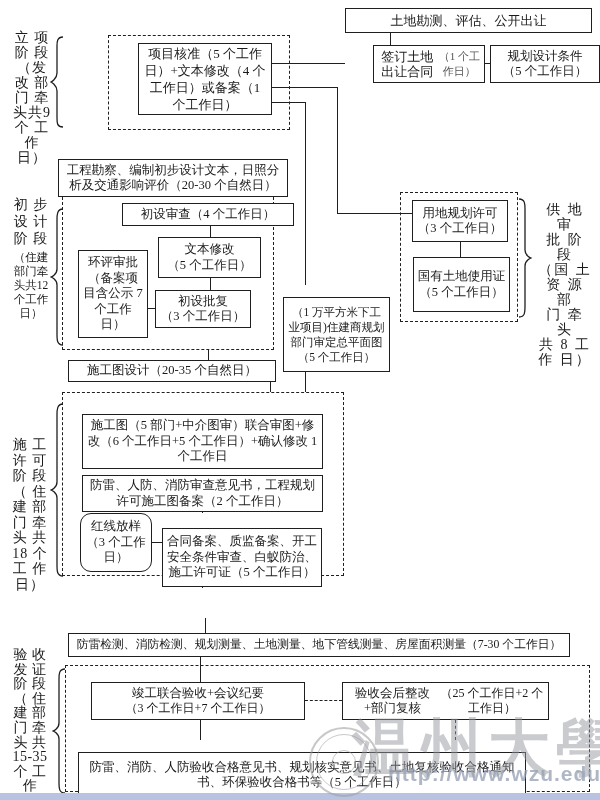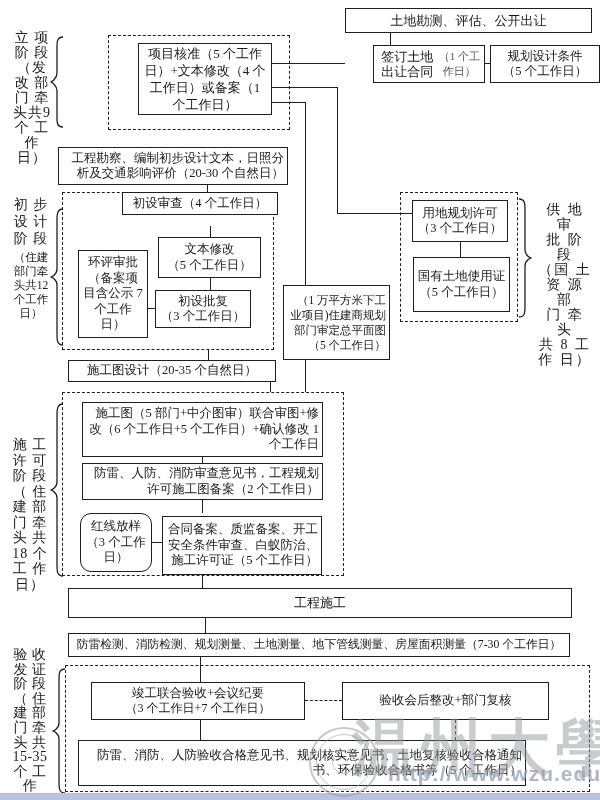--- a/index.html
+++ b/index.html
@@ -8,21 +8,21 @@
     font-family:"Liberation Serif","DejaVu Serif",serif;
     color:#1a1a1a;overflow:hidden;
   }
   .box{
     position:absolute;border:1px solid #1f1f1f;background:#fff;
     display:flex;align-items:center;justify-content:center;
     text-align:center;white-space:pre-line;
     font-size:12.5px;line-height:15.5px;box-sizing:border-box;
     padding:1px 3px;z-index:2;
   }
-  .box.left{justify-content:flex-start;text-align:right;align-items:center;}
+  .box.left{justify-content:flex-start;text-align:center;align-items:center;margin-top:12px;}
   .group{
     position:absolute;border:1px dashed #1f1f1f;background:transparent;
     box-sizing:border-box;z-index:1;
   }
   .vlabel{
     position:absolute;white-space:pre-line;text-align:center;
     font-size:14px;line-height:15px;z-index:2;letter-spacing:1px;
   }
   .hline,.vline{position:absolute;background:#1f1f1f;z-index:1;}
   .hline{height:1px;}
@@ -127,49 +127,49 @@
   <div class="box" style="left:345px;top:45px;width:112px;height:38px;flex-direction:row;margin-left:28px;">
     <span style="font-size:13px;">签订土地出让合同</span>
     <span class="sub">（1 个工作日）</span>
   </div>
 
   <div class="box" style="left:490px;top:45px;width:110px;height:38px;">规划设计条件
 （5 个工作日）</div>
 
   <div class="box left" style="left:58px;top:147px;width:230px;height:38px;">工程勘察、编制初步设计文本，日照分析及交通影响评价（20-30 个自然日）</div>
 
-  <div class="box" style="left:122px;top:192px;width:156px;height:23px;text-align:right;">初设审查（4 个工作日）</div>
+  <div class="box" style="left:122px;top:203px;width:172px;height:23px;text-align:right;">初设审查（4 个工作日）</div>
   <div class="box" style="left:158px;top:237px;width:103px;height:41px;">文本修改
 （5 个工作日）</div>
   <div class="box" style="left:78px;top:250px;width:70px;height:88px;">环评审批（备案项目含公示 7 个工作日）</div>
   <div class="box" style="left:155px;top:290px;width:96px;height:38px;">初设批复
 （3 个工作日）</div>
 
   <div class="box" style="left:412px;top:200px;width:96px;height:42px;">用地规划许可
 （3 个工作日）</div>
   <div class="box" style="left:413px;top:257px;width:97px;height:55px;">国有土地使用证（5 个工作日）</div>
 
   <div class="box left" style="left:283px;top:285px;width:107px;height:75px;font-size:11.5px;line-height:15px;">（1 万平方米下工业项目)住建商规划部门审定总平面图（5 个工作日）</div>
 
   <div class="box" style="left:68px;top:360px;width:208px;height:22px;">施工图设计（20-35 个自然日）</div>
 
   <div class="box left" style="left:82px;top:402px;width:241px;height:55px;">施工图（5 部门+中介图审）联合审图+修改（6 个工作日+5 个工作日）+确认修改 1 个工作日</div>
   <div class="box left" style="left:82px;top:463px;width:241px;height:37px;">防雷、人防、消防审查意见书，工程规划许可施工图备案（2 个工作日）</div>
   <div class="box" style="left:80px;top:513px;width:72px;height:59px;border-radius:11px;">红线放样（3 个工作日）</div>
   <div class="box left" style="left:162px;top:516px;width:160px;height:59px;">合同备案、质监备案、开工安全条件审查、白蚁防治、施工许可证（5 个工作日）</div>
 
-  <div class="box" style="left:68px;top:588px;width:504px;height:30px;font-size:13px;">工程施工</div>
   <div class="box" style="left:68px;top:633px;width:502px;height:24px;font-size:11.8px;">防雷检测、消防检测、规划测量、土地测量、地下管线测量、房屋面积测量（7-30 个工作日）</div>
 
   <div class="box" style="left:91px;top:682px;width:214px;height:38px;flex-direction:column;">
     <span>竣工联合验收+会议纪要</span>
     <span style="font-size:12px;">（3 个工作日+7 个工作日）</span>
   </div>
   <div class="box" style="left:342px;top:682px;width:207px;height:38px;flex-direction:row;">
     <span>验收会后整改+部门复核</span>
+    <span style="font-size:12px;">（25 个工作日+2 个工作日）</span>
   </div>
   <div class="box left" style="left:78px;top:740px;width:448px;height:46px;">防雷、消防、人防验收合格意见书、规划核实意见书、土地复核验收合格通知书、环保验收合格书等（5 个工作日）</div>
 
   <div class="vline" style="left:390px;top:33px;height:12px;"></div>
   <div class="hline" style="left:272px;top:63px;width:73px;"></div>
   <div class="hline" style="left:477px;top:63px;width:13px;"></div>
 
   <div class="hline" style="left:272px;top:87px;width:66px;"></div>
   <div class="vline" style="left:337px;top:87px;height:127px;"></div>
   <div class="hline" style="left:337px;top:213px;width:75px;"></div>

